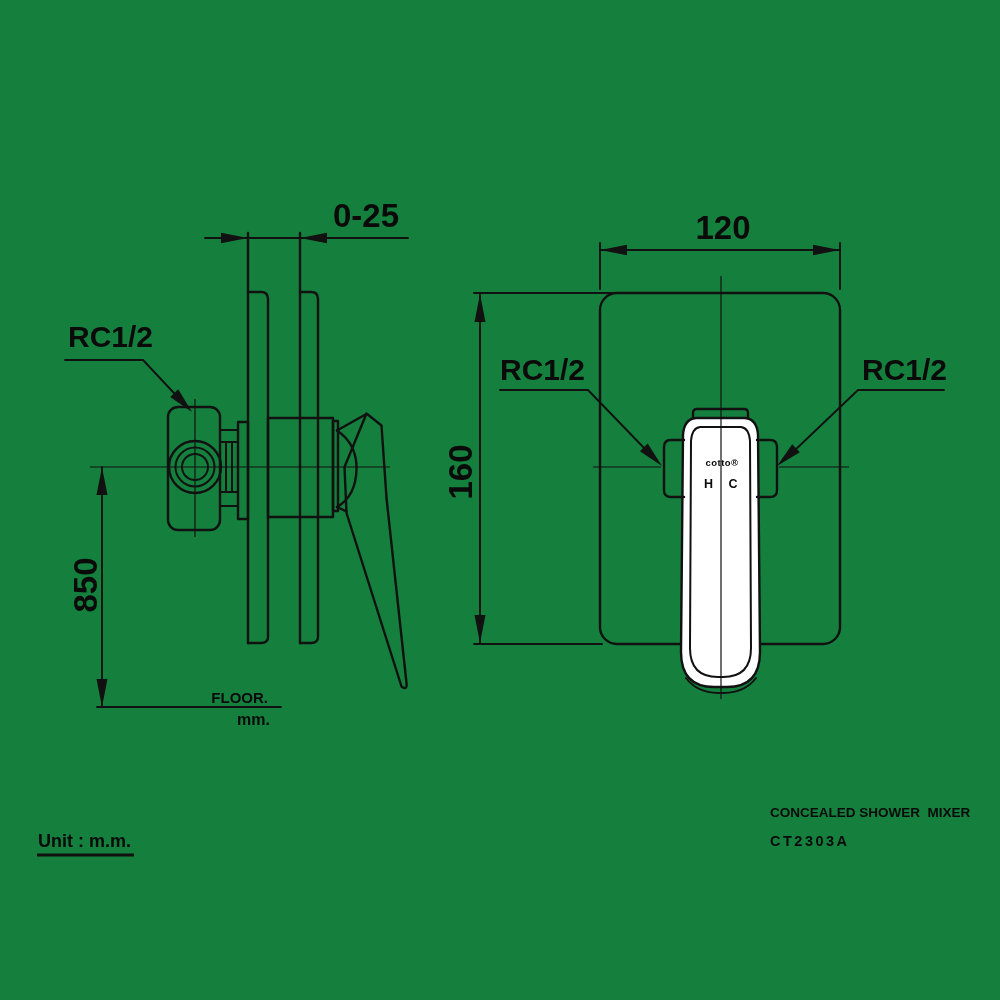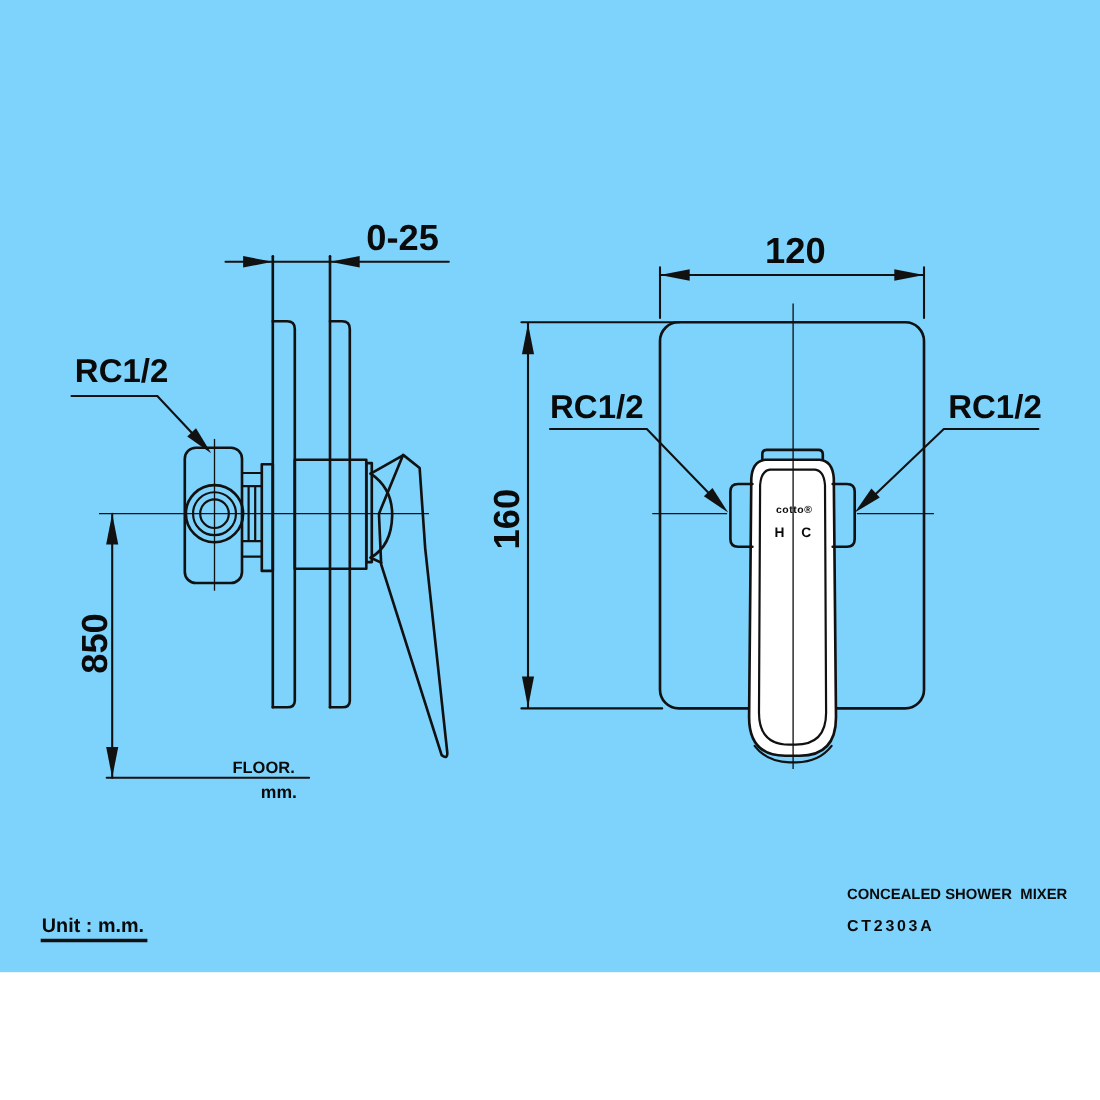--- a/index.html
+++ b/index.html
@@ -1,16 +1,16 @@
 <!DOCTYPE html>
 <html><head>
 <meta charset="utf-8">
 <style>
   html,body{margin:0;padding:0;background:#ffffff;}
-  .stage{width:1000px;height:884px;position:relative;background:#7dd3fc;overflow:hidden;}
+  .stage{width:1000px;height:1000px;position:relative;background:#15803d;overflow:hidden;}
   svg{display:block;}
   .obj{fill:none;stroke:#111111;stroke-width:2.4;stroke-linejoin:round;stroke-linecap:round;}
   .obj2{fill:none;stroke:#111111;stroke-width:2.0;stroke-linejoin:round;stroke-linecap:round;}
   .objw{fill:#ffffff;stroke:#111111;stroke-width:2.4;stroke-linejoin:round;stroke-linecap:round;}
   .dim{fill:none;stroke:#111111;stroke-width:1.9;stroke-linecap:round;}
   .cl{fill:none;stroke:#111111;stroke-width:1.2;stroke-linecap:butt;}
   .arr{fill:#111111;stroke:none;}
   text{fill:#0a0a0a;font-family:"Liberation Sans","DejaVu Sans",sans-serif;font-weight:bold;}
   .t-dim{font-size:33px;}
   .t-rc{font-size:30px;}

